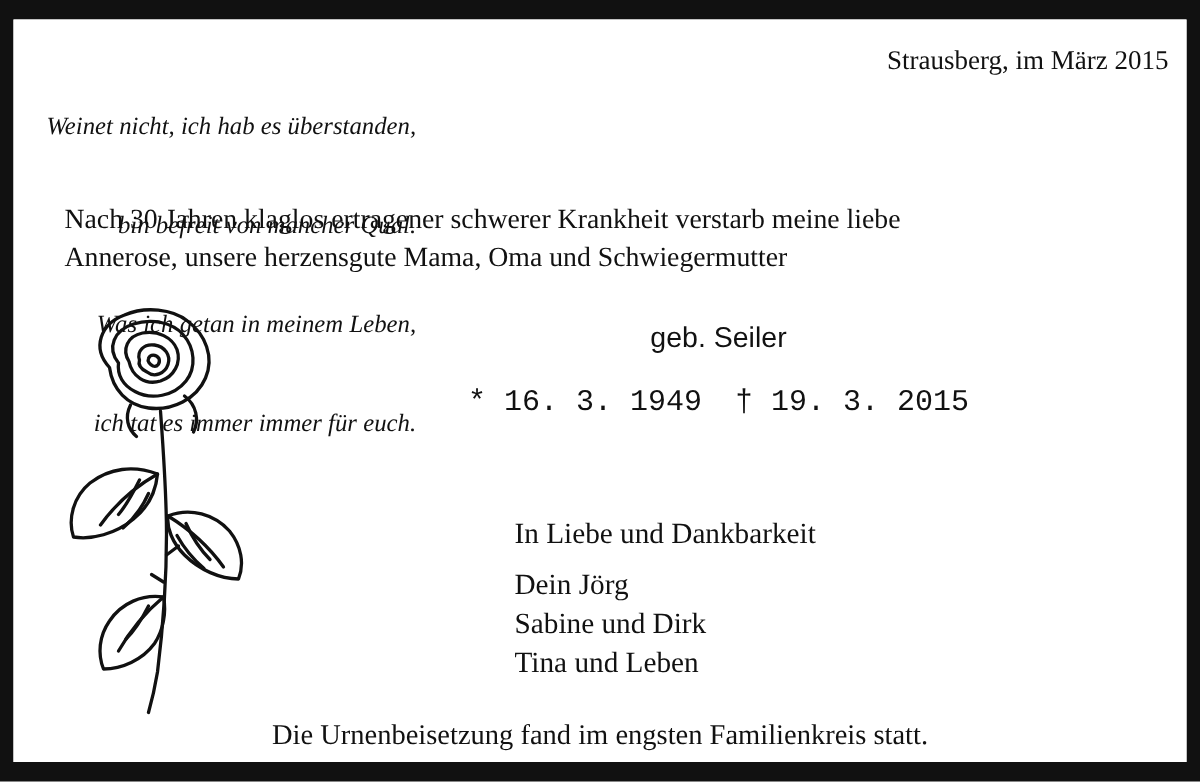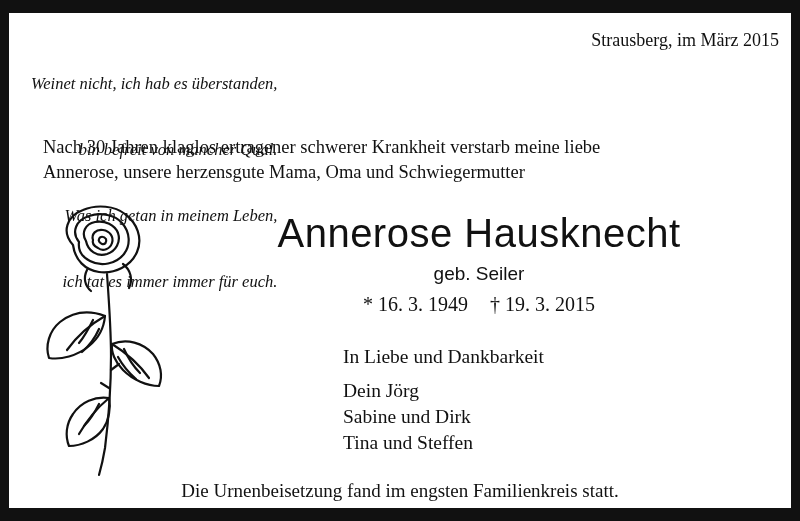--- a/index.html
+++ b/index.html
@@ -94,23 +94,23 @@
     letter-spacing: 0.5px;
     color: #111111;
   }
   .birthname {
     margin-top: 6px;
     font-size: 19px;
     font-family: "Liberation Sans", sans-serif;
     color: #111111;
   }
   .dates {
-    margin-top: 8px;
+    margin-top: 20px;
     font-size: 20px;
-    font-family: Liberation Serif, serif;
+    font-family: Liberation Mono, monospace;
     color: #111111;
   }
   .dates .sep { display: inline-block; width: 22px; }
 
   
   .family {
     position: absolute;
     left: 334px;
     top: 331px;
     text-align: left;
@@ -182,30 +182,29 @@
           <path d="M82 200 C70 210 60 222 52 236"></path>
           <path d="M72 206 C68 214 63 222 57 228"></path>
 
           <path d="M84 172 L92 166"></path>
           <path d="M82 190 L74 185"></path>
         </g>
       </svg>
     </div>
 
     <div class="center-block">
-      <div class="name">Annerose Hausknecht</div>
       <div class="birthname">geb. Seiler</div>
       <div class="dates">
         <span>* 16. 3. 1949</span><span class="sep"></span><span>† 19. 3. 2015</span>
       </div>
     </div>
 
     <div class="family">
       <div class="dedication">In Liebe und Dankbarkeit</div>
       <div>Dein Jörg</div>
       <div>Sabine und Dirk</div>
-      <div>Tina und Steffen</div>
+      <div>Tina und Leben</div>
     </div>
 
     <div class="footer">Die Urnenbeisetzung fand im engsten Familienkreis statt.</div>
 
   </div>
 </div>
 
 </body></html>

